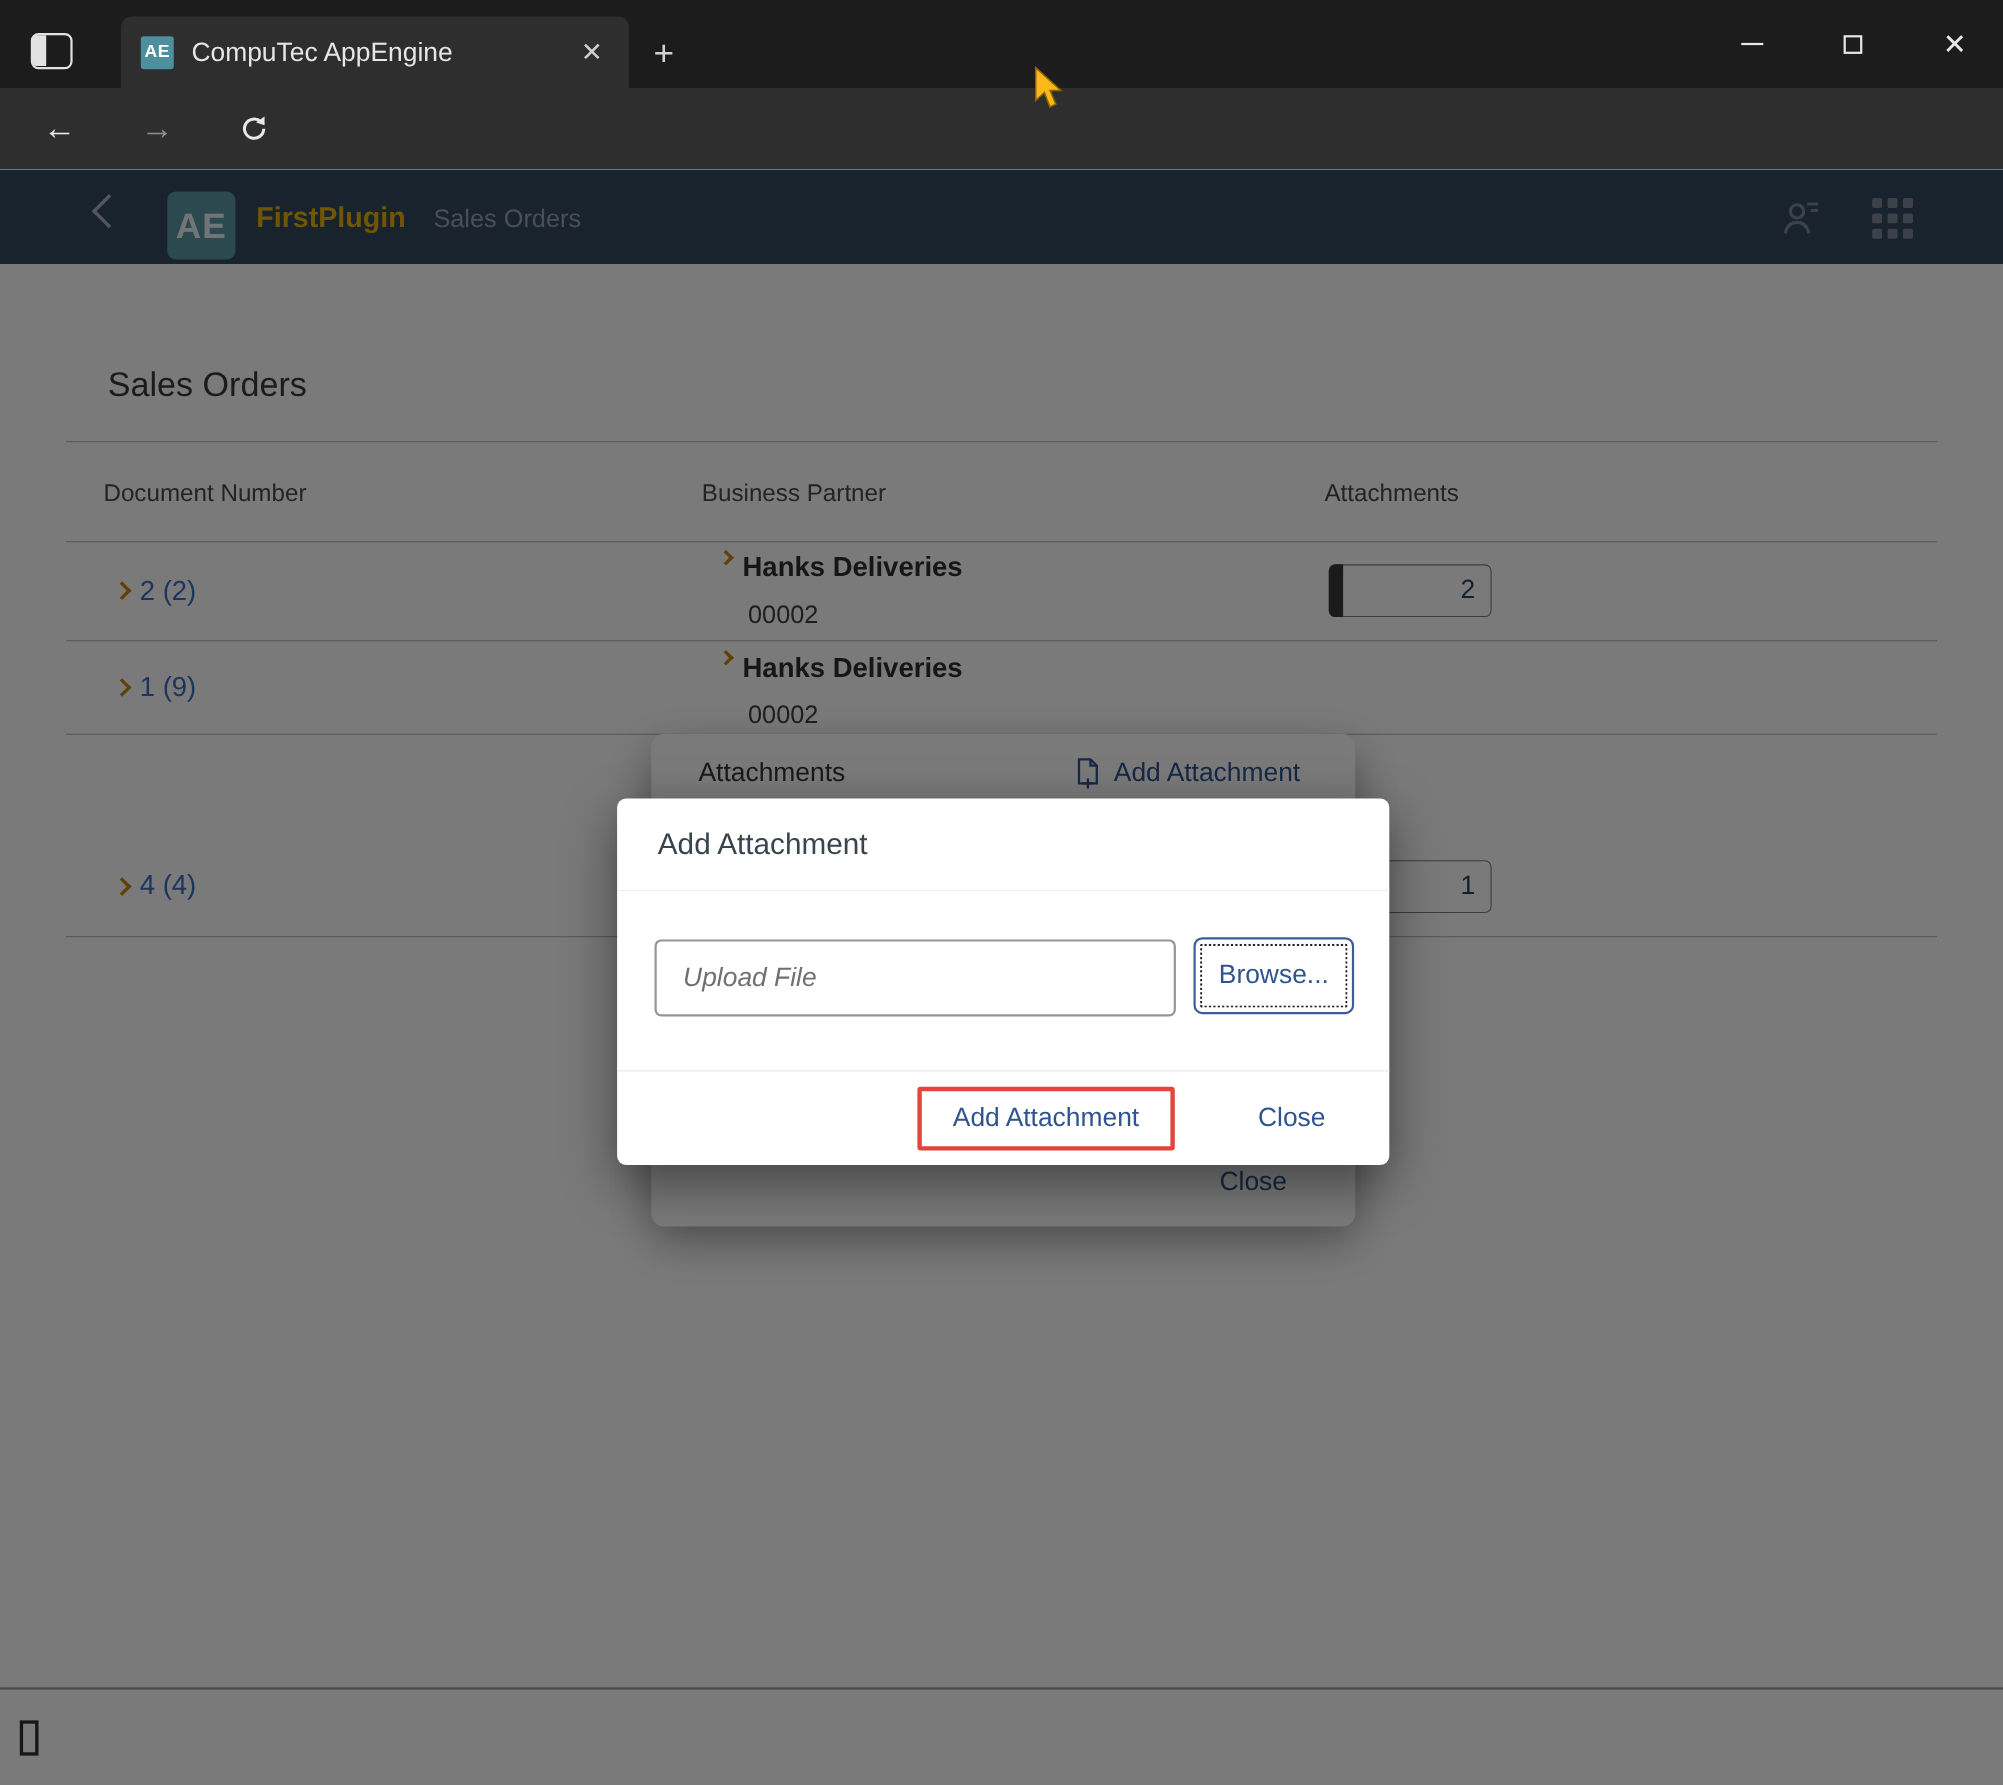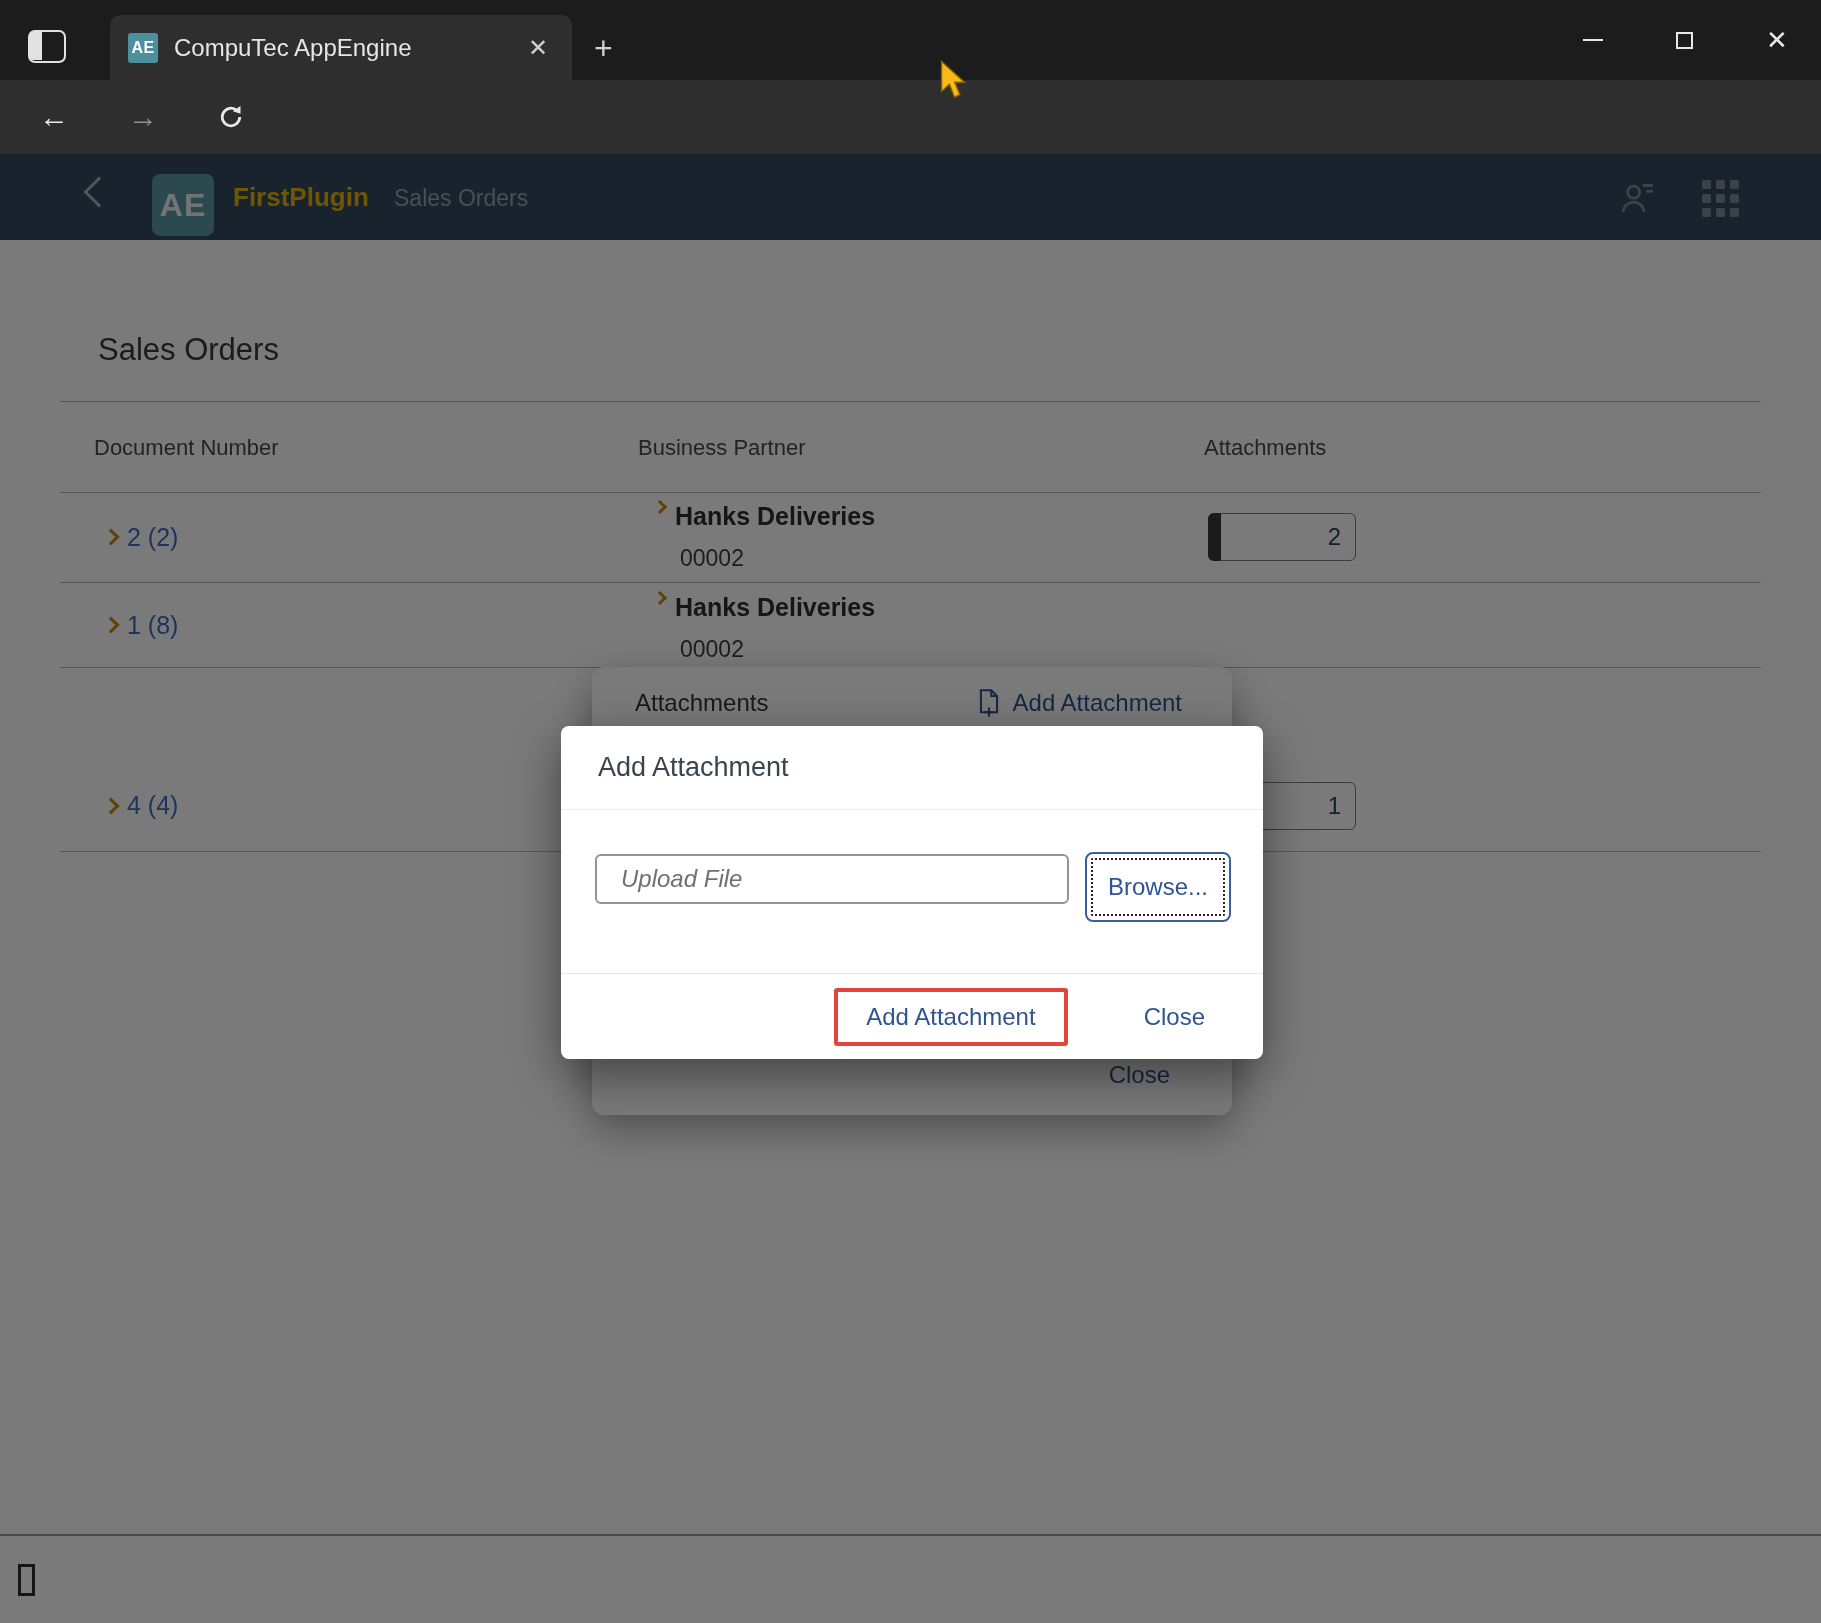--- a/index.html
+++ b/index.html
@@ -79,21 +79,21 @@
   #attach-dlg .dclose { position:absolute; right:62px; bottom:26px; color:#2f548f; font-size:24px; }
 
   
   #overlay { position:absolute; left:0; top:0; width:1821px; height:1469px; background:rgba(0,0,0,0.52); z-index:3; }
 
   
   #modal { position:absolute; left:561px; top:572px; width:702px; height:333px; background:#fff; border-radius:8px; box-shadow:0 16px 48px rgba(0,0,0,.45); z-index:4; }
   #modal .mhead { height:84px; display:flex; align-items:center; padding-left:37px; border-bottom:1px solid #ececec; }
   #modal .mtitle { font-size:27px; color:#39444e; }
   #modal .mbody { position:relative; height:163px; }
-  #modal .upload { position:absolute; left:34px; top:44px; width:474px; height:50px; border:2px solid #949494; border-radius:6px; font-size:24px; padding:0 24px; color:#333; background:#fff; outline:none; }
+  #modal .upload { position:absolute; left:34px; top:44px; width:474px; height:70px; border:2px solid #949494; border-radius:6px; font-size:24px; padding:0 24px; color:#333; background:#fff; outline:none; }
   #modal .upload::placeholder { font-style:italic; color:#707070; }
   #modal .browse { position:absolute; left:524px; top:42px; width:146px; height:70px; background:#fff; border:2px solid #3a5e9a; border-radius:8px; outline:2px dotted #222; outline-offset:-8px; color:#2f548f; font-size:24px; display:flex; align-items:center; justify-content:center; }
   #modal .mfoot { height:86px; border-top:1px solid #e6e6e6; display:flex; align-items:center; justify-content:flex-end; padding-right:58px; gap:76px; }
   .red-annot { border:4px solid #e2453c; border-radius:3px; padding:11px 28px; }
   .txtbtn { color:#2f548f; font-size:24px; background:none; border:none; font-family:inherit; }
 
   
   #cursor { position:absolute; left:938px; top:60px; z-index:50; }
 
   svg { display:block; }
@@ -224,21 +224,21 @@
         <div class="pcode">00002</div>
       </div>
       <div class="attbox" style="top:21px">
           <span>2</span>
         </div>
     </div>
 
     <div class="row r2">
       <div class="doclink">
         <span class="chev"></span>
-        <span>1 (8)</span>
+        <span>1 (9)</span>
       </div>
       <div class="partner">
         <div class="pname">
           <span class="chev sm"></span>
           <span>Hanks Deliveries</span>
         </div>
         <div class="pcode">00002</div>
       </div>
     </div>
 

